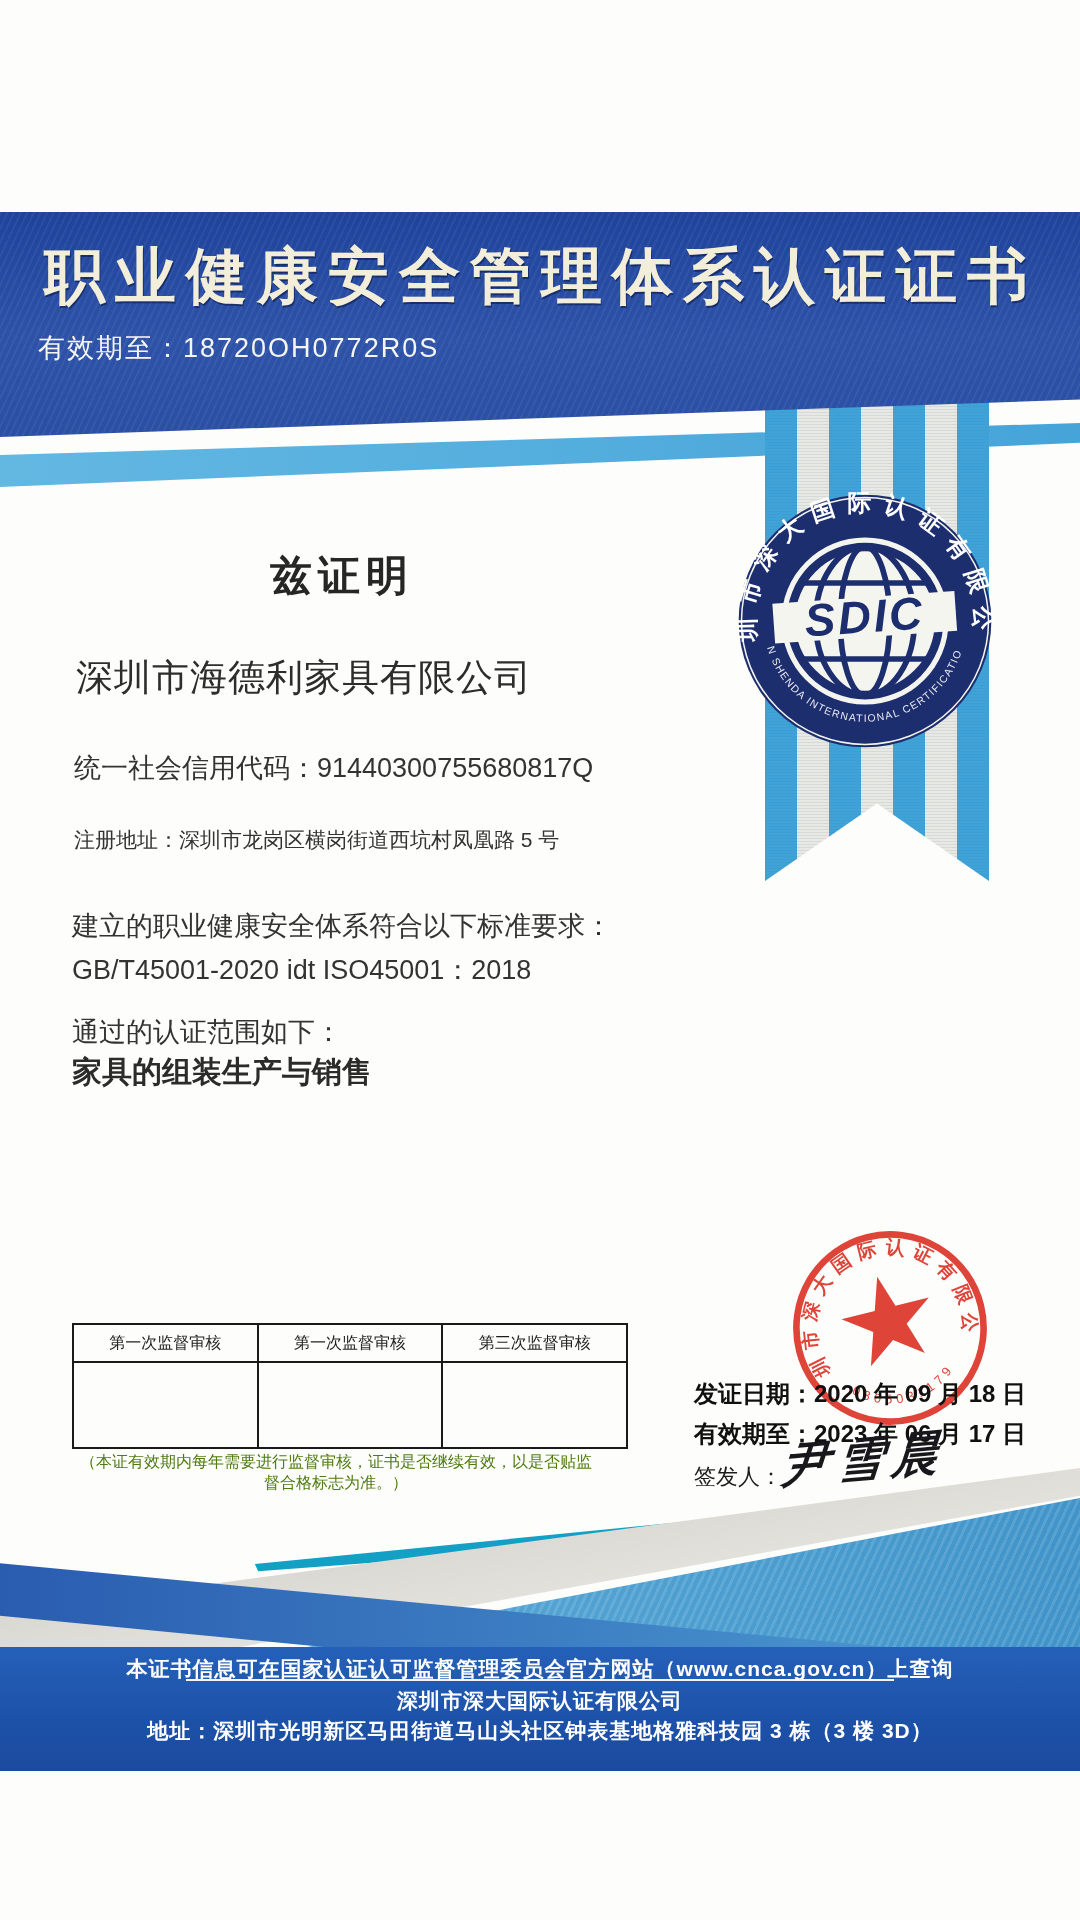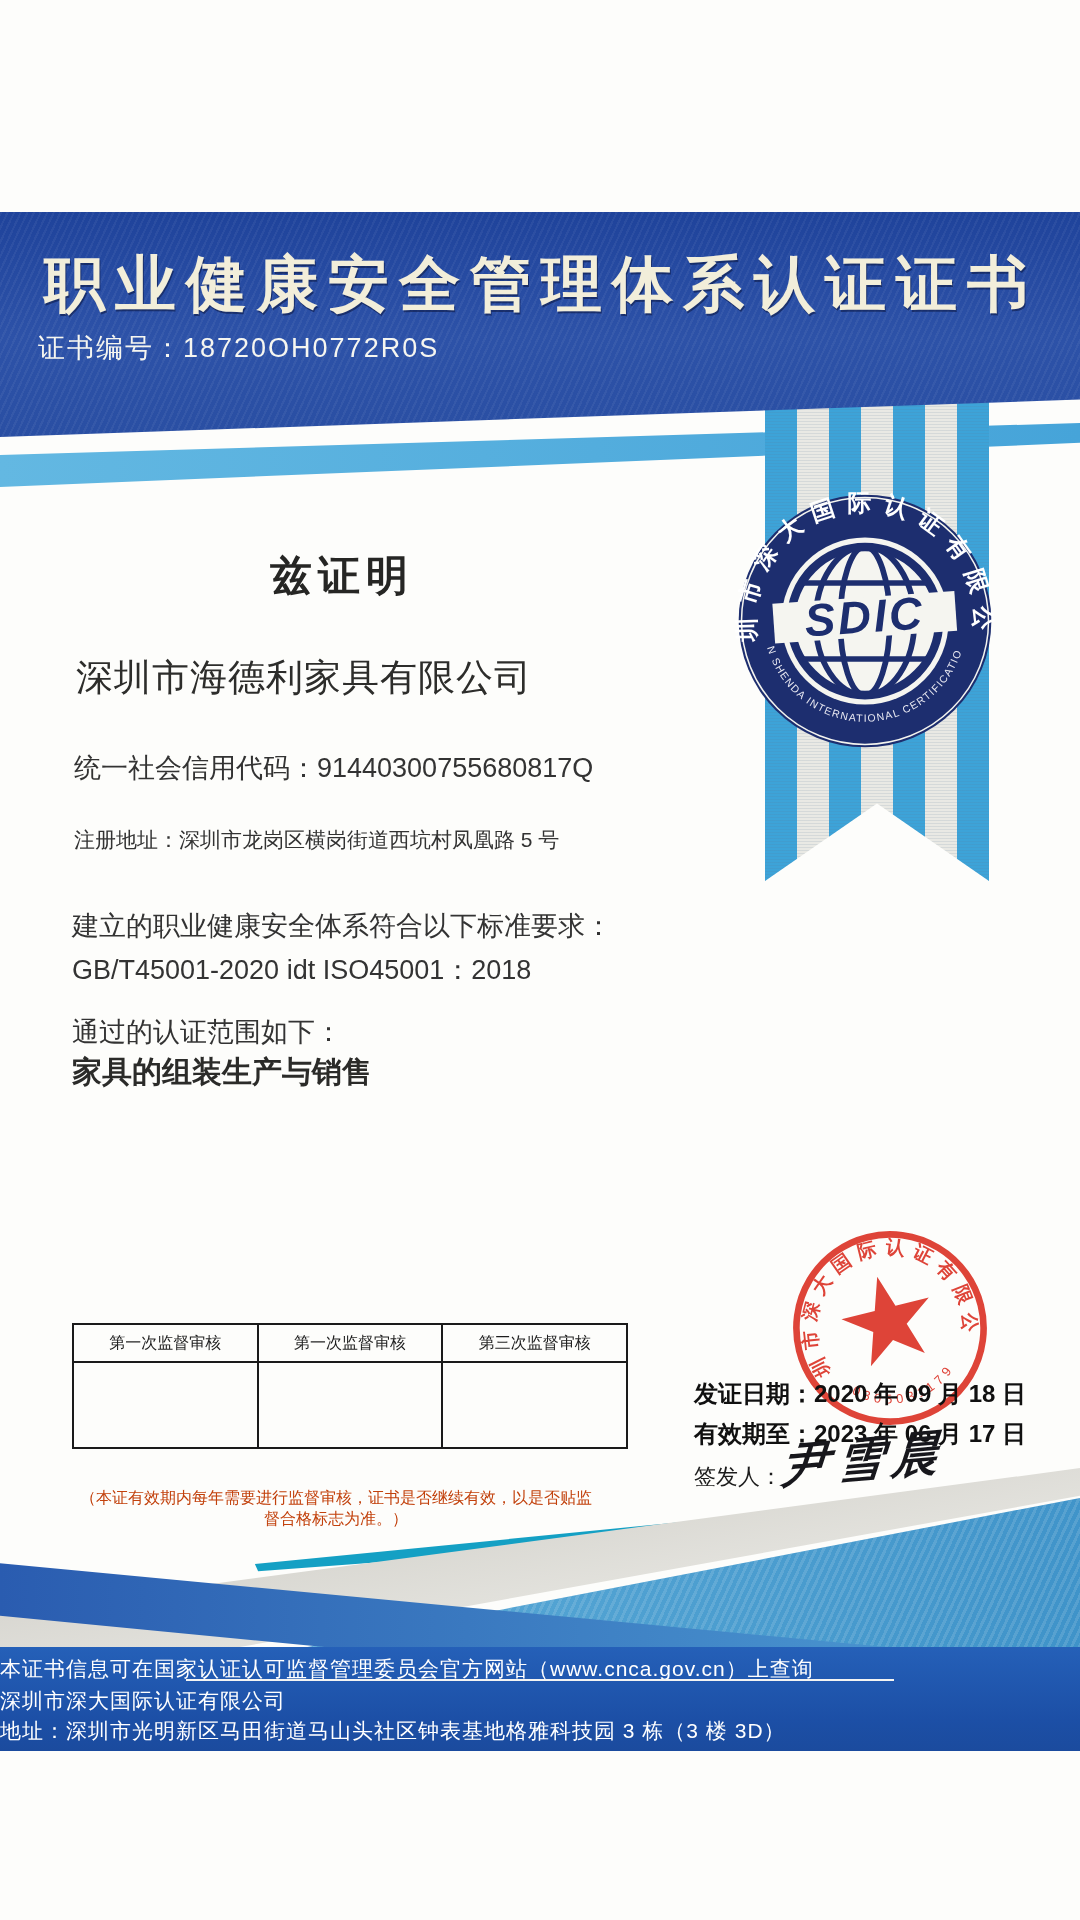--- a/index.html
+++ b/index.html
@@ -13,21 +13,21 @@
   
   #band{
     left:0;top:212px;width:1080px;height:250px;z-index:4;
     background:linear-gradient(180deg,#1f439b 0%,#2d52a8 50%,#294ea2 100%);
     -webkit-clip-path:polygon(0 0,100% 0,100% 75%,0 90%);
     clip-path:polygon(0 0,100% 0,100% 75%,0 90%);
   }
   #band .sheen{position:absolute;left:0;top:0;width:100%;height:100%;
     background:repeating-linear-gradient(115deg,rgba(255,255,255,.05) 0 2px,transparent 2px 6px);}
   #cert-title{
-    left:44px;top:244px;z-index:5;font-size:61px;font-weight:700;
+    left:44px;top:236px;z-index:5;font-size:61px;font-weight:700;
     color:#f2eeda;letter-spacing:10px;white-space:nowrap;
     text-shadow:1px 2px 0 rgba(10,20,60,.55);
   }
   #cert-no{left:38px;top:330px;z-index:5;font-size:27px;color:#f6f6f0;letter-spacing:2px;}
   #cyan-stripe{
     left:0;top:423px;width:1080px;height:64px;z-index:2;
     background:linear-gradient(90deg,#63b8e2,#46a4d9);
     -webkit-clip-path:polygon(0 50%,100% 0,100% 31%,0 100%);
     clip-path:polygon(0 50%,100% 0,100% 31%,0 100%);
   }
@@ -51,21 +51,21 @@
   #address{left:74px;top:826px;font-size:21px;}
   #std-intro{left:72px;top:908px;font-size:27px;}
   #std{left:72px;top:952px;font-size:27px;}
   #scope-intro{left:72px;top:1014px;font-size:27px;}
   #scope{left:72px;top:1052px;font-size:30px;font-weight:600;color:#2b2b29;}
 
   
   #audit-table{left:72px;top:1323px;width:556px;border-collapse:collapse;z-index:2;}
   #audit-table th{border:2px solid #1a1a1a;height:34px;font-size:16px;font-weight:400;color:#1d1d1d;}
   #audit-table td{border:2px solid #1a1a1a;height:82px;}
-  #audit-note{left:80px;top:1488px;width:512px;font-size:16px;color:#c2410c;text-align:center;z-index:2;}
+  #audit-note{left:80px;top:1452px;width:512px;font-size:16px;color:#4d7c0f;text-align:center;z-index:2;}
 
   
   #stamp{left:786px;top:1224px;width:208px;height:208px;z-index:2;opacity:.9;mix-blend-mode:multiply;}
   .issue-line{z-index:3;font-size:24px;font-weight:600;color:#101010;white-space:nowrap;}
   #issue-date{left:694px;top:1378px;}
   #valid-until{left:694px;top:1418px;}
   #signer{left:694px;top:1462px;font-size:22px;font-weight:400;color:#1c1c1c;z-index:3;}
   #signature{
     left:782px;top:1428px;z-index:3;font-size:47px;font-weight:700;color:#17171c;
     font-family:"Liberation Serif","DejaVu Serif",serif;font-style:italic;
@@ -86,39 +86,39 @@
     background:linear-gradient(170deg,#c6c4bd,#f4f4f0);
     -webkit-clip-path:polygon(100% 4.3%,100% 19%,22.2% 99.5%,0 99.5%,0 81%);
     clip-path:polygon(100% 4.3%,100% 19%,22.2% 99.5%,0 99.5%,0 81%);}
   #left-wedge{left:0;top:1556px;width:1080px;height:92px;z-index:1;
     background:linear-gradient(90deg,#2a5cb0,#4f9fd5);
     -webkit-clip-path:polygon(0 8%,83% 100%,31% 100%,0 65%);
     clip-path:polygon(0 8%,83% 100%,31% 100%,0 65%);}
 
   
   #footer{
-    left:0;top:1647px;width:1080px;height:104px;z-index:2;
+    left:0;top:1647px;width:1080px;height:124px;z-index:2;
     background:linear-gradient(180deg,#2560b8 0%,#1c4fa6 70%,#1b4b9e 100%);
-    color:#fff;text-align:left;
+    color:#fff;text-align:center;font-weight:bold;
   }
   #footer .l1{position:absolute;left:0;top:8px;width:100%;font-size:21px;letter-spacing:1px;}
   #footer .rule{position:absolute;left:186px;top:32px;width:708px;height:2px;background:#f4f4f2;}
   #footer .l2{position:absolute;left:0;top:40px;width:100%;font-size:21px;letter-spacing:1px;}
   #footer .l3{position:absolute;left:0;top:70px;width:100%;font-size:21px;letter-spacing:1px;}
 </style>
 </head>
 <body>
 
 <div id="page">
 
   <div id="band" class="abs">
       <div class="sheen"></div>
     </div>
   <div id="cert-title" class="abs">职业健康安全管理体系认证证书</div>
-  <div id="cert-no" class="abs">证书编号：18720OH0772R0S</div>
+  <div id="cert-no" class="abs">有效期至：18720OH0772R0S</div>
   <div id="cyan-stripe" class="abs"></div>
 
   <div id="ribbon" class="abs">
       <div class="tex"></div>
     </div>
   <svg id="medallion" class="abs" viewBox="-140 -140 280 280">
     <defs>
       <path id="m-top" d="M -112,30 A 116,116 0 1 1 112,30"></path>
       <path id="m-bot" d="M -103,28 A 107,107 0 0 0 103,28"></path>
     </defs>

